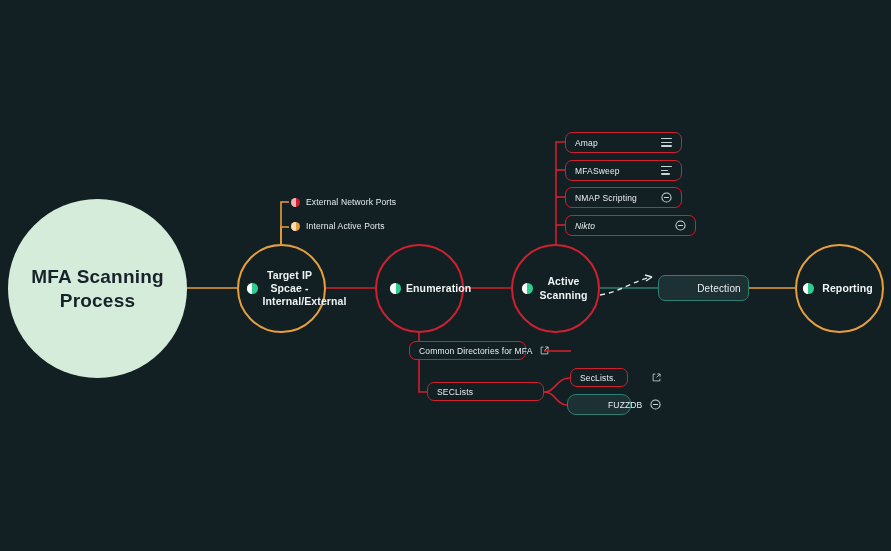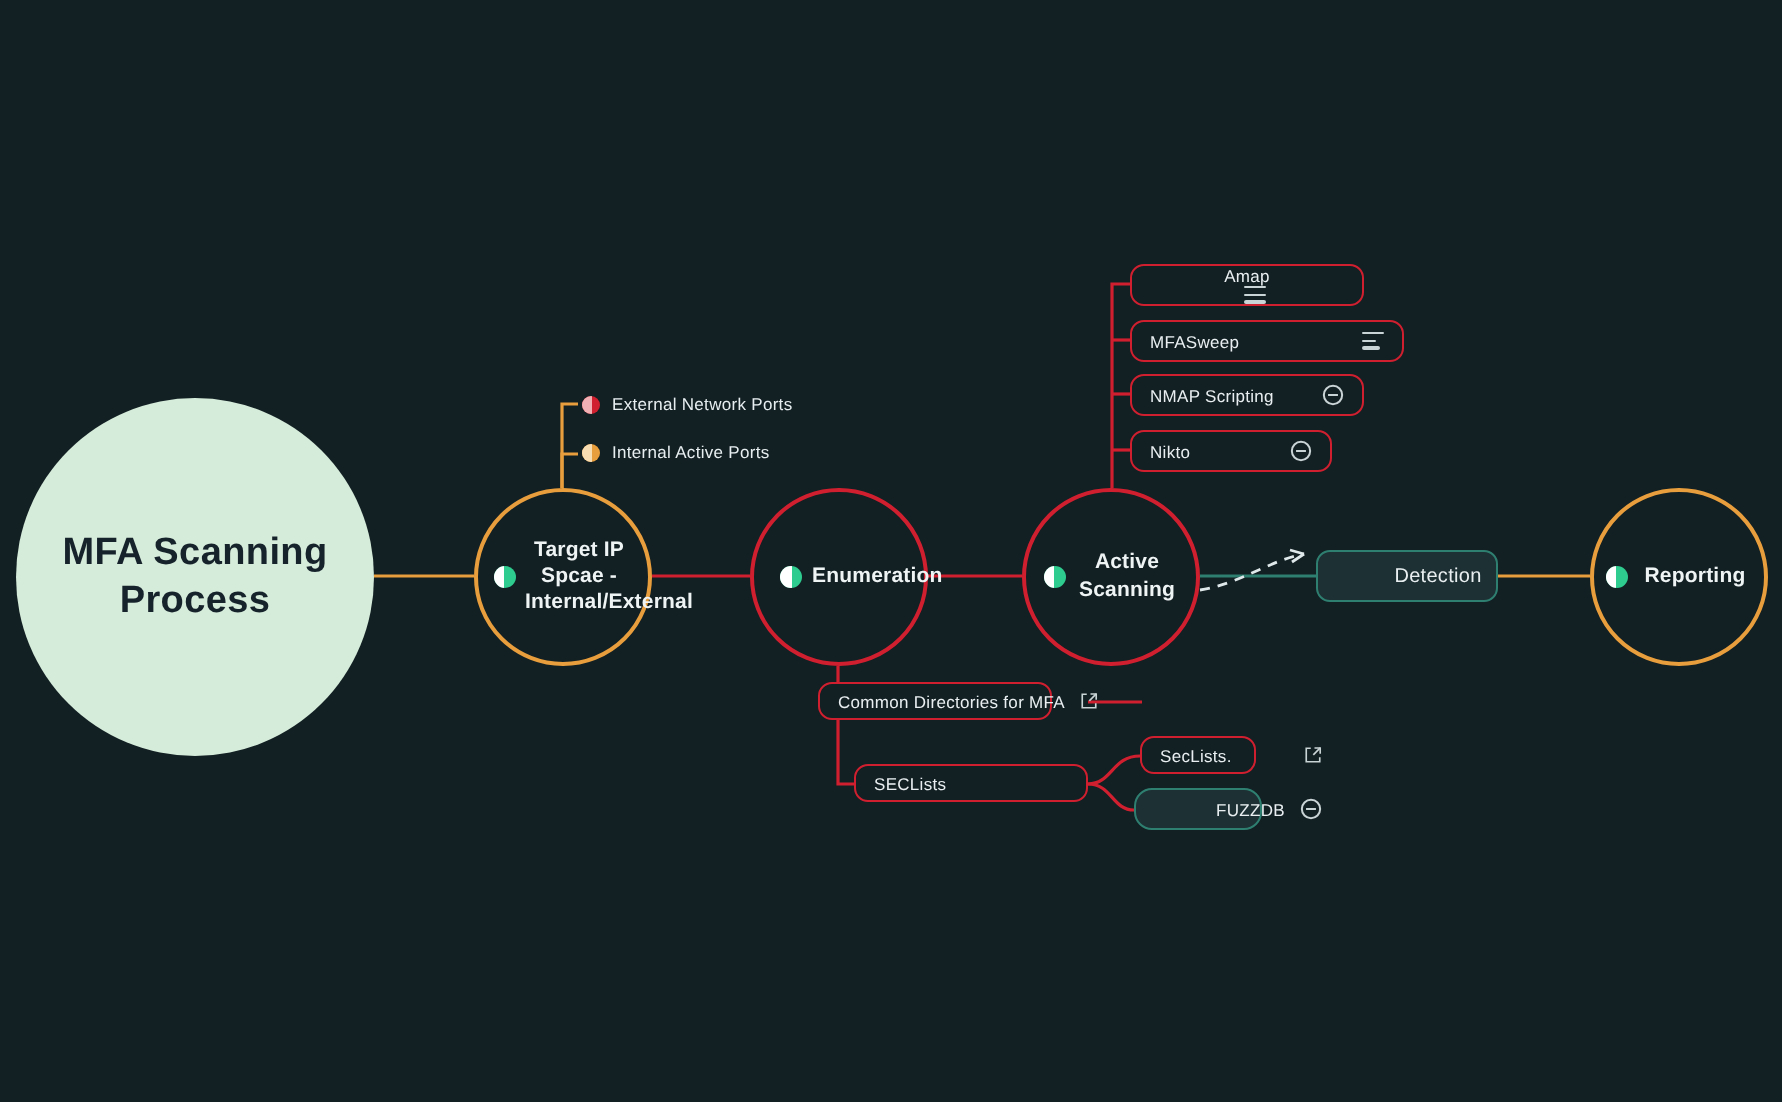--- a/index.html
+++ b/index.html
@@ -164,24 +164,24 @@
     background: #c9d4d6;
     border-radius: 1px;
   }
   .icon-list span:nth-child(1) { top: 0;    width: 11px; }
   .icon-list span:nth-child(2) { top: 3.6px;width: 11px; }
   .icon-list span:nth-child(3) { top: 7.2px;width: 11px; }
   .icon-list.ragged span:nth-child(1) { width: 11px; }
   .icon-list.ragged span:nth-child(2) { width: 7px; }
   .icon-list.ragged span:nth-child(3) { width: 9px; }
 
-  #box-amap    { left: 565px; top: 132px; width: 117px; height: 21px; flex-direction: column; }
-  #box-mfasweep{ left: 565px; top: 160px; width: 137px; height: 21px; }
+  #box-amap    { left: 565px; top: 132px; width: 117px; height: 21px; }
+  #box-mfasweep{ left: 565px; top: 160px; width: 117px; height: 21px; }
   #box-nmap    { left: 565px; top: 187px; width: 117px; height: 21px; }
-  #box-nikto   { left: 565px; top: 215px; width: 101px; height: 21px; }
+  #box-nikto   { left: 565px; top: 215px; width: 131px; height: 21px; font-style: italic; }
   #box-detect  { left: 658px; top: 275px; width: 91px;  height: 26px; justify-content: center; }
   #box-detect .bn-label { font-size: 10px; }
   #box-commondirs { left: 409px; top: 341px; width: 117px; height: 19px; }
   #box-seclists   { left: 427px; top: 382px; width: 117px; height: 19px; }
   #box-seclists-link { left: 570px; top: 368px; width: 58px; height: 19px; gap: 28px; }
   #box-fuzzdb   { left: 567px; top: 394px; width: 64px; height: 21px; border-radius: 9px; }
 
   .ext-link-icon { display: inline-block; width: 9px; height: 9px; }
 </style>
 </head>

